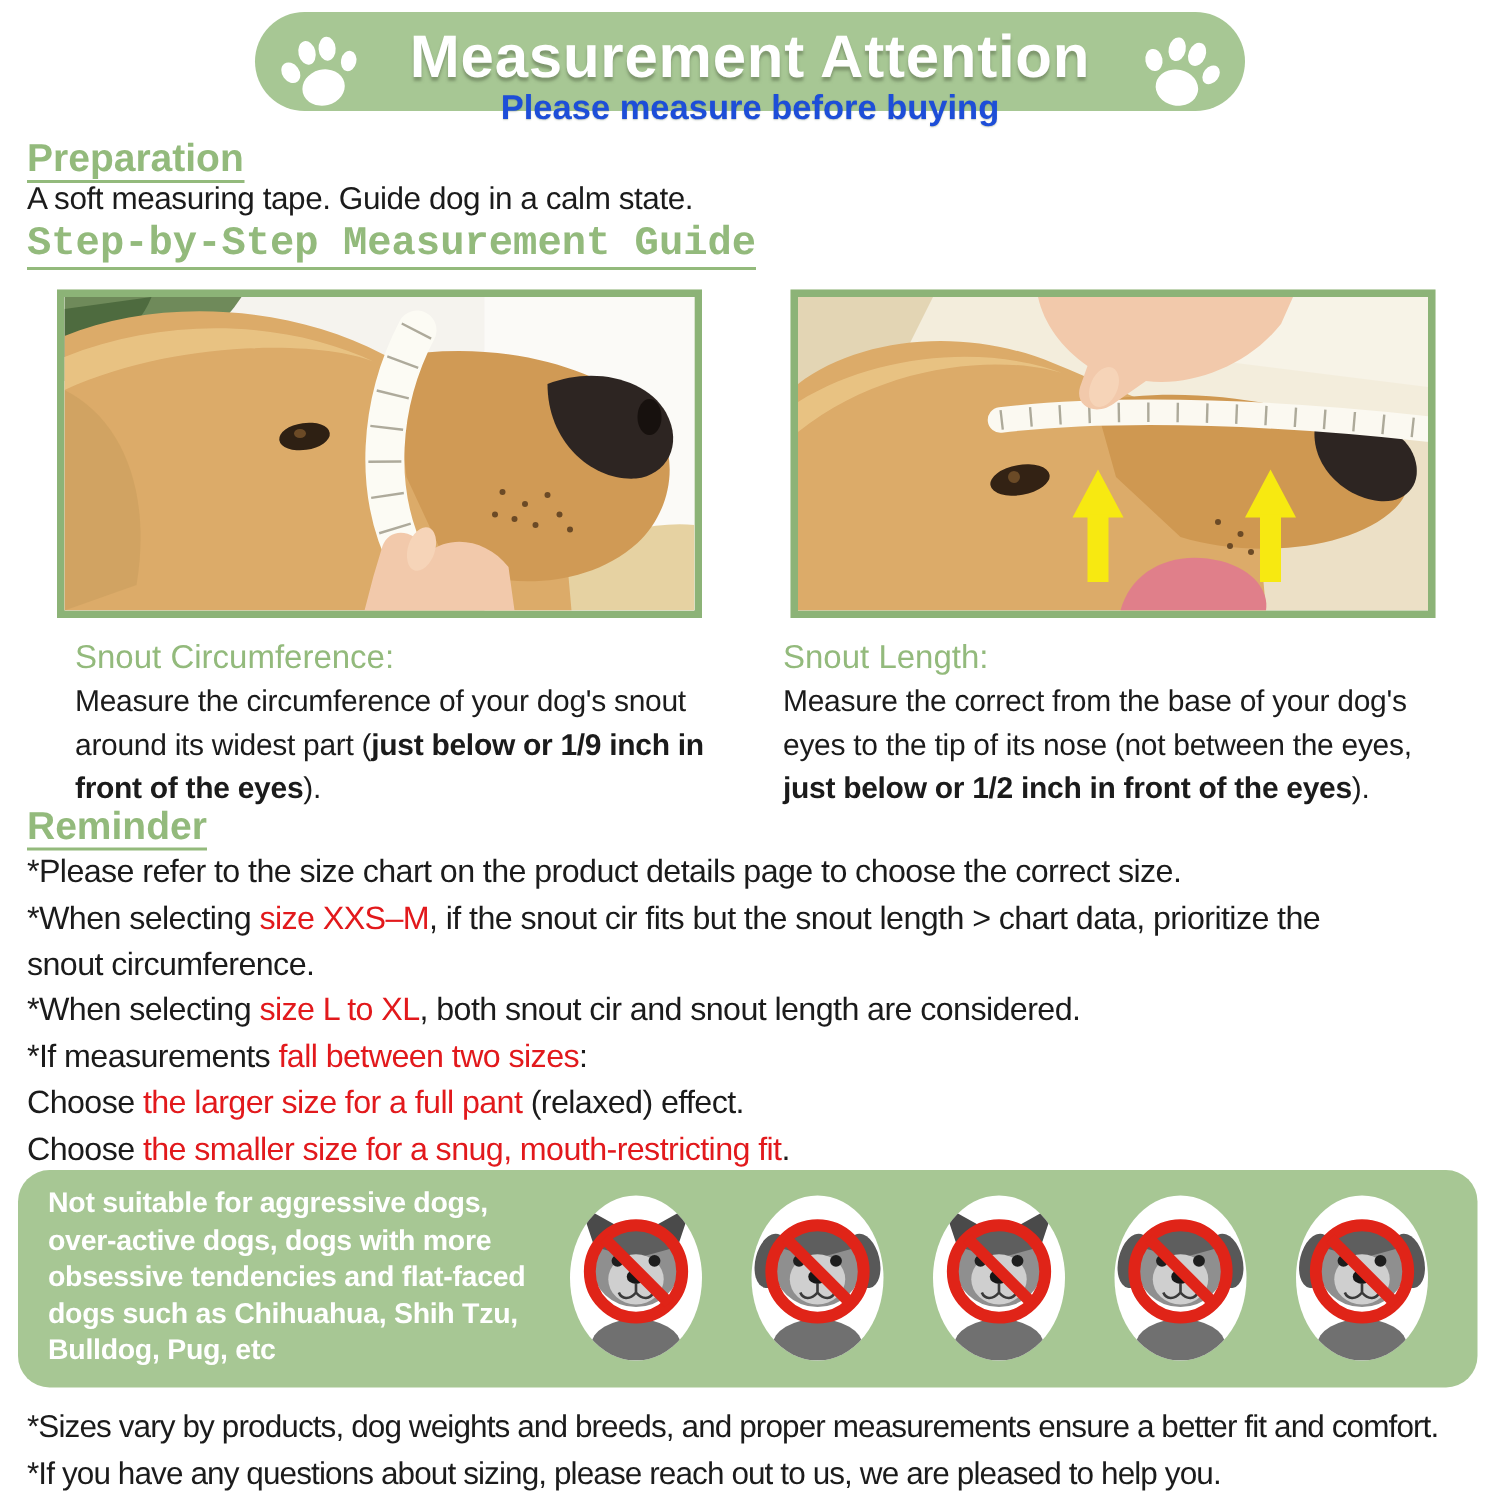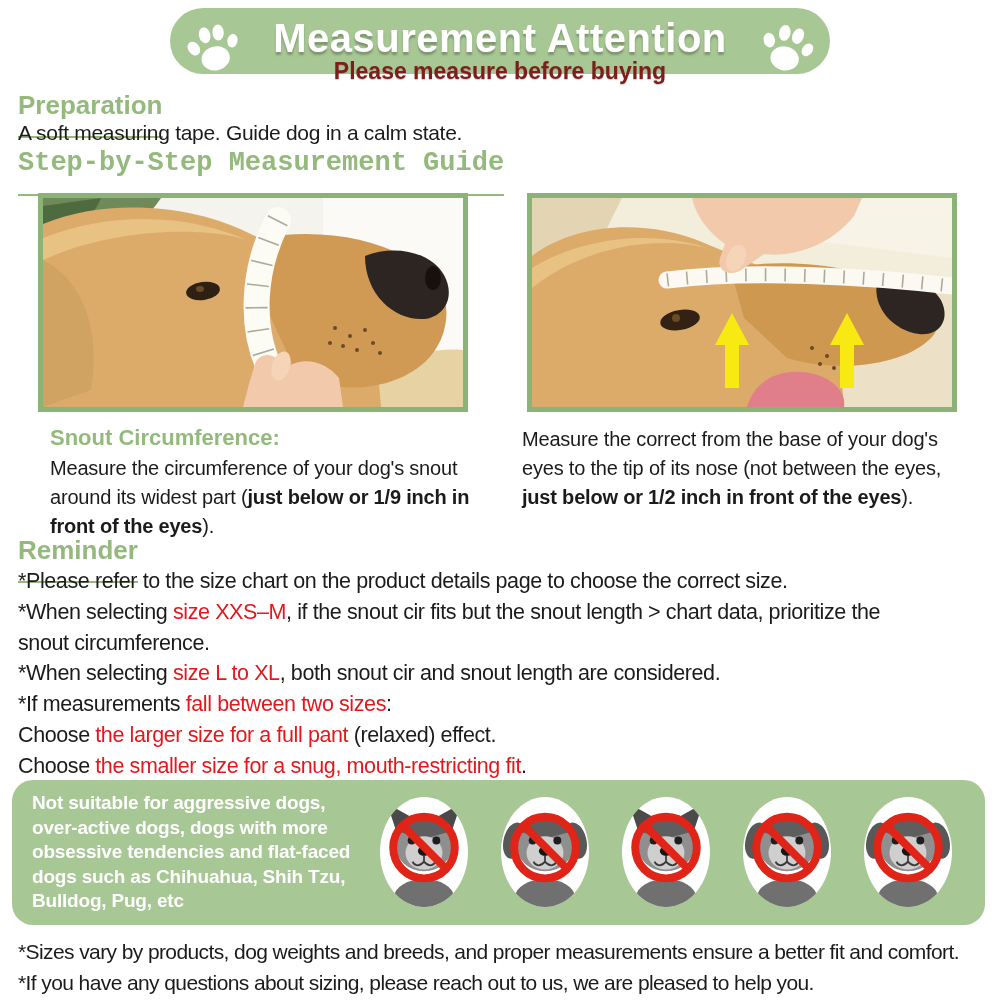--- a/index.html
+++ b/index.html
@@ -4,44 +4,44 @@
 <style>
   html,body{margin:0;padding:0;background:#fff;}
   .page{position:relative;width:1000px;height:1000px;background:#fff;overflow:hidden;
         font-family:"Liberation Sans",sans-serif;color:var(--text,#1b1b1b);}
 
   
   .banner{position:absolute;left:170px;top:8px;width:660px;height:66px;
           background:var(--green,#a7c794);border-radius:41px;text-align:center;}
   .banner-title{margin-top:8px;font-size:40px;font-weight:bold;color:#fff;letter-spacing:.5px;
                 text-shadow:0 3px 2px rgba(92,112,78,.55);}
-  .banner-sub{font-size:23px;font-weight:bold;color:#7f1d1d;margin-top:-3px;
+  .banner-sub{font-size:23px;font-weight:bold;color:#1d4ed8;margin-top:-3px;
               text-shadow:0 1px 1px rgba(92,112,78,.35);}
   .paw{position:absolute;top:13px;width:57px;height:57px;}
   .paw.left{left:15px;transform:rotate(-14deg);}
   .paw.right{right:15px;transform:rotate(12deg);}
 
   
   .gh{position:absolute;color:var(--hgreen,#93ba7c);font-weight:bold;
-      border-bottom:2px solid var(--hgreen,#93ba7c);padding-bottom:17px;line-height:1.05;}
+      border-bottom:2px solid var(--hgreen,#93ba7c);padding-bottom:1px;line-height:1.05;}
   #h-prep{left:18px;top:92px;font-size:26px;}
   #prep-text{position:absolute;left:18px;top:121px;font-size:21px;letter-spacing:-.3px;}
   #h-guide{left:18px;top:149px;font-size:27px;font-family:Liberation Mono, monospace;}
   #h-rem{left:18px;top:537px;font-size:26px;}
 
   
   .photo{position:absolute;top:193px;width:430px;height:219px;box-sizing:border-box;
          border:5px solid var(--green-dark,#8cb377);background:#f3f1ec;}
   #photo-left{left:38px;} #photo-right{left:527px;}
   .photo svg{display:block;width:100%;height:100%;}
 
   
   .caption{position:absolute;top:425px;}
   #cap-left{left:50px;} #cap-right{left:522px;}
-  .cap-h{font-size:22px;font-weight:bold;color:var(--hgreen,#93ba7c);margin:0 0 3px 0;}
+  .cap-h{font-size:22px;font-weight:normal;color:var(--hgreen,#93ba7c);margin:0 0 3px 0;}
   .cap-body{font-size:20px;line-height:29px;letter-spacing:-.2px;white-space:nowrap;}
   .cap-body .b{font-weight:bold;}
 
   
   #rem-lines{position:absolute;left:18px;top:566px;font-size:21.5px;line-height:30.8px;
              letter-spacing:-.4px;white-space:nowrap;}
   .red{color:var(--red,#e2191c);}
 
   
   #notice-box{position:absolute;left:12px;top:780px;width:973px;height:145px;
@@ -165,20 +165,21 @@
         <rect x="308" y="145" width="14" height="45"></rect>
       </g>
     </svg>
   </div>
 
   <div class="caption" id="cap-left">
     <div class="cap-h">Snout Circumference:</div>
     <div class="cap-body"><span>Measure the circumference of your dog's snout</span><br><span>around its widest part (</span><span class="b">just below or 1/9 inch in</span><br><span class="b">front of the eyes</span><span>).</span></div>
   </div>
   <div class="caption" id="cap-right">
+    <div class="cap-h">Snout Length:</div>
     <div class="cap-body"><span>Measure the correct from the base of your dog's</span><br><span>eyes to the tip of its nose (not between the eyes,</span><br><span class="b">just below or 1/2 inch in front of the eyes</span><span>).</span></div>
   </div>
 
   <div class="gh" id="h-rem">Reminder</div>
   <div id="rem-lines"><span>*Please refer to the size chart on the product details page to choose the correct size.</span><br><span>*When selecting </span><span class="red">size XXS–M</span><span>, if the snout cir fits but the snout length &gt; chart data, prioritize the</span><br><span>snout circumference.</span><br><span>*When selecting </span><span class="red">size L to XL</span><span>, both snout cir and snout length are considered.</span><br><span>*If measurements </span><span class="red">fall between two sizes</span><span>:</span><br><span>Choose </span><span class="red">the larger size for a full pant</span><span> (relaxed) effect.</span><br><span>Choose </span><span class="red">the smaller size for a snug, mouth-restricting fit</span><span>.</span></div>
 
   <div id="notice-box">
     <div id="notice-text">Not suitable for aggressive dogs,<br>over-active dogs, dogs with more<br>obsessive tendencies and flat-faced<br>dogs such as Chihuahua, Shih Tzu,<br>Bulldog, Pug, etc</div>
     <div id="dogs">
   <div class="dog-circle">

